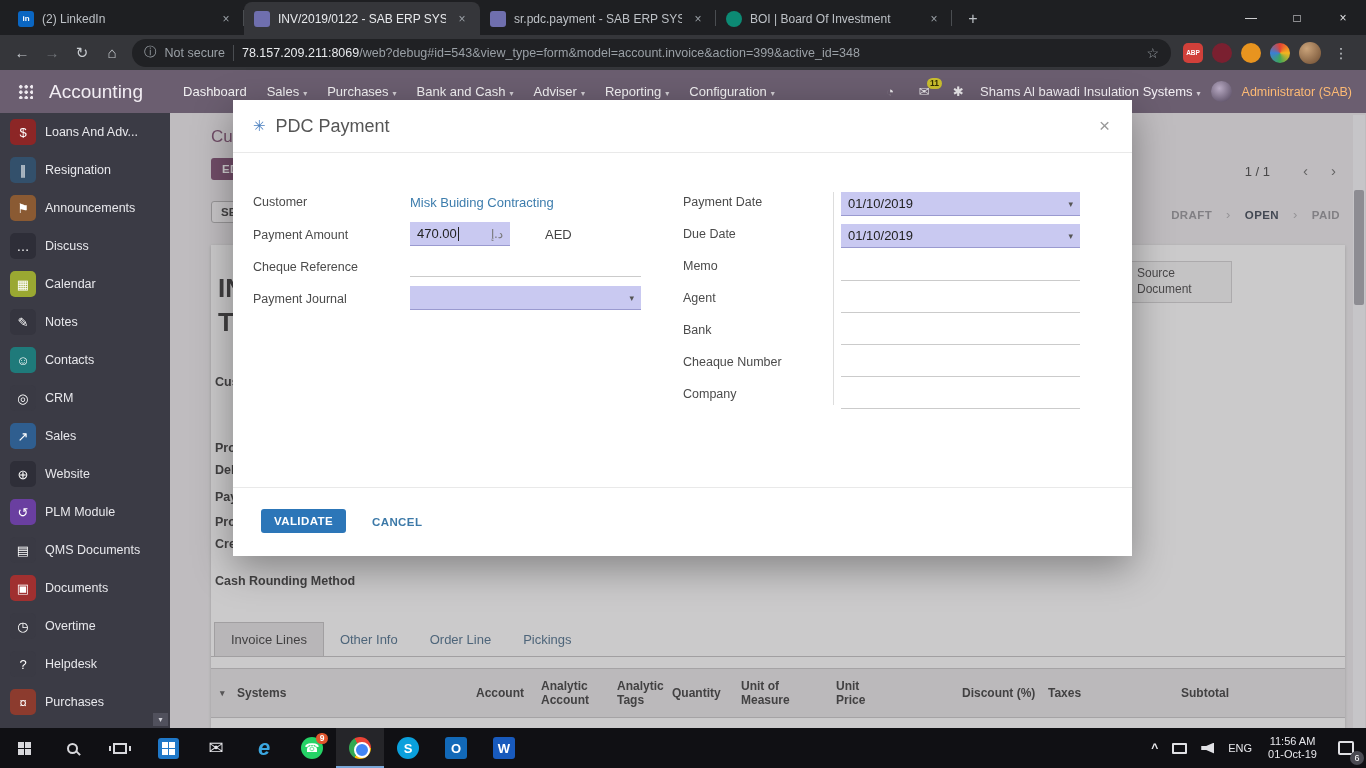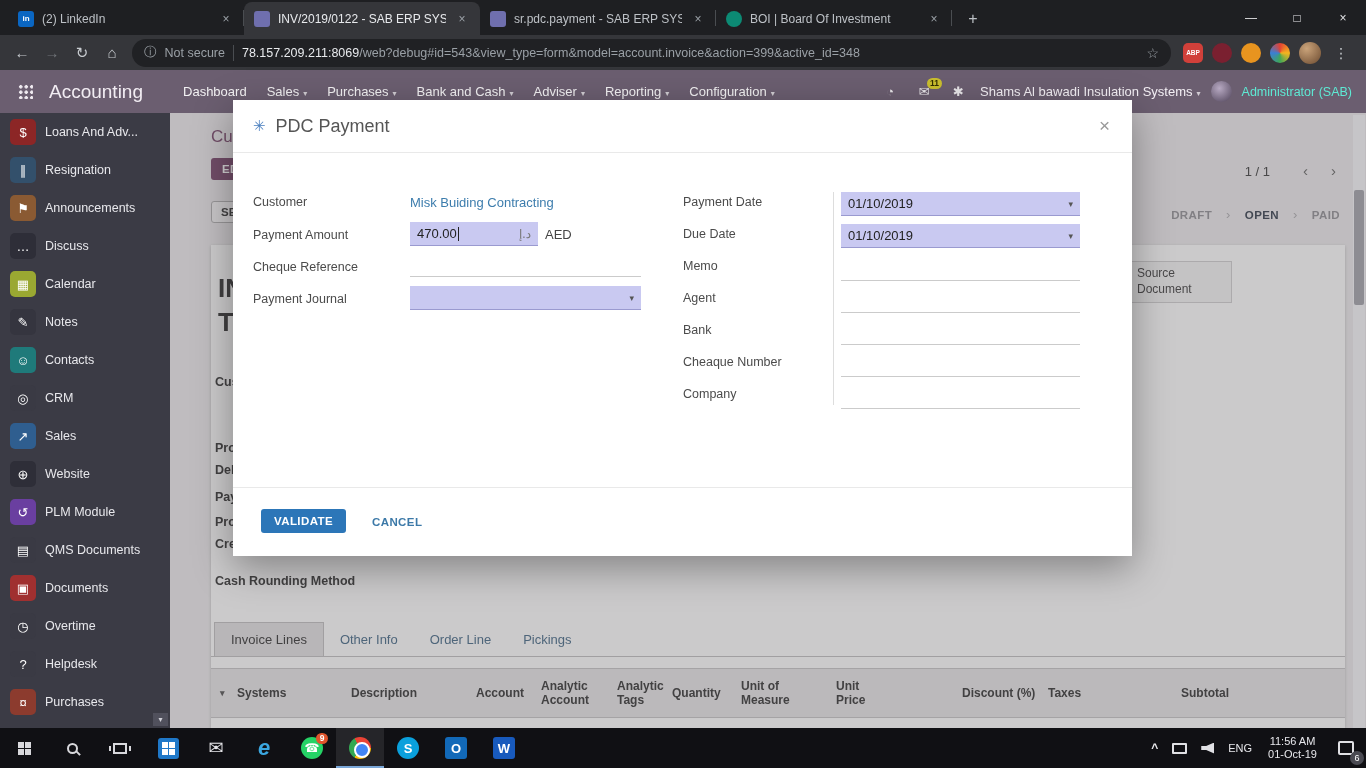--- a/index.html
+++ b/index.html
@@ -57,21 +57,21 @@
   .apptitle { font-size:19px; color:#f2edf3; margin:0 30px 0 12px; white-space:nowrap; }
   .mitem { padding:5px 10px; color:rgba(255,255,255,.92); font-size:13px; white-space:nowrap; }
   .mitem.caret::after { content:"▾"; font-size:8px; opacity:.75; margin-left:4px; }
   .navright { margin-left:auto; display:flex; align-items:center; gap:10px; }
   .navicon { position:relative; width:24px; text-align:center; font-size:13px; color:rgba(255,255,255,.85); }
   .nbadge { position:absolute; top:-6px; right:-6px; background:#cabf2e; color:#332f00; font-size:8.5px;
             font-weight:bold; border-radius:7px; padding:1px 3px; line-height:9px; }
   .company { font-size:13px; color:#f4f0f5; white-space:nowrap; }
   .company .cc { font-size:8px; opacity:.75; margin-left:4px; }
   .uavatar { width:21px; height:21px; border-radius:50%; background:radial-gradient(circle at 40% 35%, #b7a9c2, #4d4157); flex:none; }
-  .uname { font-size:12.5px; color:#5eead4; white-space:nowrap; }
+  .uname { font-size:12.5px; color:#fdba74; white-space:nowrap; }
 
   
   .sidebar { position:absolute; top:113px; bottom:40px; left:0; width:170px; background:#3b3b45; overflow:hidden; z-index:6; }
   .sbitem { display:flex; align-items:center; gap:9px; height:38px; padding:0 10px; color:#e8e8ec; font-size:12.5px; }
   .sbicon { width:26px; height:26px; border-radius:5px; display:flex; align-items:center; justify-content:center;
             color:#fff; font-size:13px; flex:none; }
   .sbitem .lbl { white-space:nowrap; overflow:hidden; }
   .sbscroll { position:absolute; bottom:2px; right:2px; width:15px; height:13px; background:#50505c;
               color:#cfcfd6; font-size:8px; display:flex; align-items:center; justify-content:center; }
 
@@ -349,21 +349,20 @@
       <div class="flabel" style="top:329px">Cash Rounding Method</div>
       <div class="tabsrow">
         <div class="ntab active">Invoice Lines</div>
         <div class="ntab">Other Info</div>
         <div class="ntab">Order Line</div>
         <div class="ntab">Pickings</div>
       </div>
       <div class="theadrow">
         <div class="thcaret">▾</div>
         <div class="th" style="left:26px;width:100px">Systems</div>
-        <div class="th" style="left:140px;width:110px">Description</div>
         <div class="th" style="left:265px;width:60px">Account</div>
         <div class="th" style="left:330px;width:65px">Analytic Account</div>
         <div class="th" style="left:406px;width:52px">Analytic Tags</div>
         <div class="th" style="left:461px;width:58px">Quantity</div>
         <div class="th" style="left:530px;width:62px">Unit of Measure</div>
         <div class="th" style="left:625px;width:42px">Unit Price</div>
         <div class="th" style="left:751px;width:95px">Discount (%)</div>
         <div class="th" style="left:837px;width:60px">Taxes</div>
         <div class="th" style="left:970px;width:75px">Subtotal</div>
       </div>
@@ -380,21 +379,21 @@
     <div class="mhead">
       <span class="micon">✳</span>
       <span class="mtitle">PDC Payment</span>
       <span class="mclose">×</span>
     </div>
     <div class="mbody">
       <div class="mlabel" style="left:20px;top:42px">Customer</div>
       <div class="mlink" style="left:177px;top:42px">Misk Buiding Contracting</div>
 
       <div class="mlabel" style="left:20px;top:75px">Payment Amount</div>
-      <div class="fbox" style="left:177px;top:69px;width:128px">
+      <div class="fbox" style="left:177px;top:69px;width:100px">
         <span>470.00</span>
         <span class="tcursor"></span>
         <span class="cursym">د.إ</span>
       </div>
       <div class="unit" style="left:312px;top:74px">AED</div>
 
       <div class="mlabel" style="left:20px;top:107px">Cheque Reference</div>
       <div class="uline" style="left:177px;top:102px;width:231px"></div>
 
       <div class="mlabel" style="left:20px;top:139px">Payment Journal</div>

